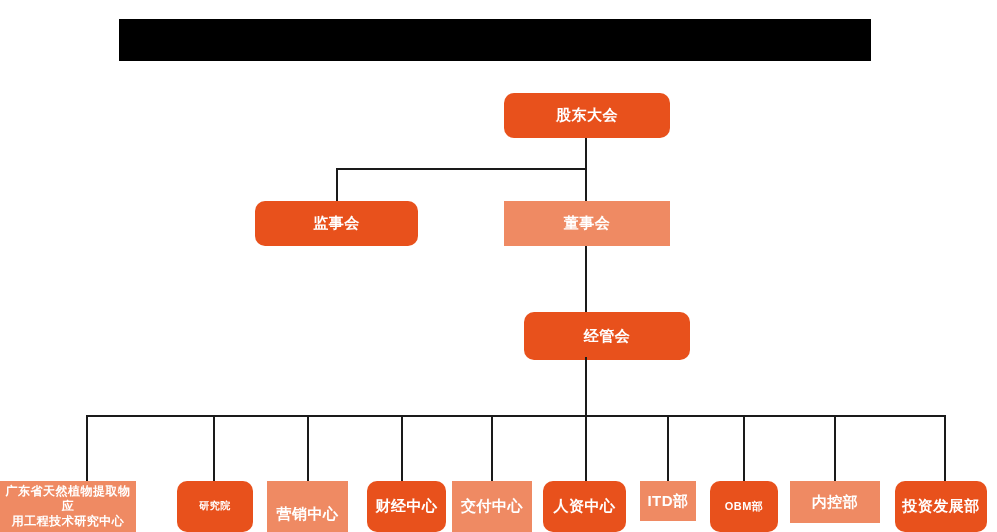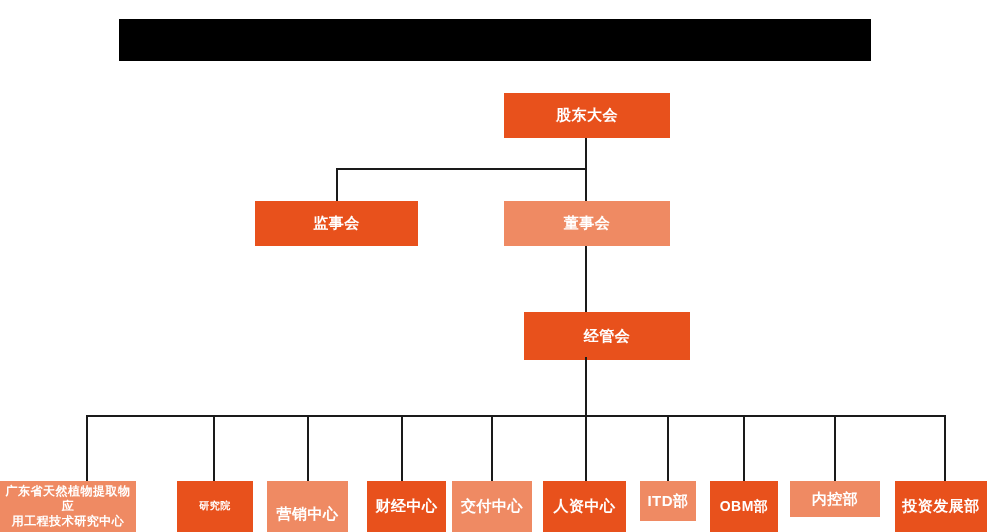--- a/index.html
+++ b/index.html
@@ -28,21 +28,21 @@
     display: flex;
     align-items: center;
     justify-content: center;
     text-align: center;
     color: #ffffff;
     font-weight: bold;
     letter-spacing: 0.5px;
     line-height: 1.25;
     user-select: none;
   }
-  .node.dark  { background: #E8511C; }
+  .node.dark  { background: #E8511C; border-radius: 10px; }
   .node.light { background: #EF8A63; }
   .node .node-label {
     display: block;
     width: 100%;
     padding: 0 4px;
     box-sizing: border-box;
     white-space: pre-line;
   }
   .connector {
     position: absolute;
@@ -121,25 +121,25 @@
   </div>
 
   <div class="node dark" style="left:543px; top:481px; width:83px; height:51px; font-size:15px;">
     <span class="node-label">人资中心</span>
   </div>
 
   <div class="node light" style="left:640px; top:481px; width:56px; height:40px; font-size:15px;">
     <span class="node-label">ITD部</span>
   </div>
 
-  <div class="node dark" style="left:710px; top:481px; width:68px; height:51px; font-size:14px;">
+  <div class="node dark" style="left:710px; top:481px; width:68px; height:51px; font-size:11px;">
     <span class="node-label">OBM部</span>
   </div>
 
-  <div class="node light" style="left:790px; top:481px; width:90px; height:36px; font-size:15px;justify-content:center;">
+  <div class="node light" style="left:790px; top:481px; width:90px; height:42px; font-size:15px;justify-content:center;">
     <span class="node-label">内控部</span>
   </div>
 
   <div class="node dark" style="left:895px; top:481px; width:92px; height:51px; font-size:15px;">
     <span class="node-label">投资发展部</span>
   </div>
 
 </div>
 
 </body></html>

